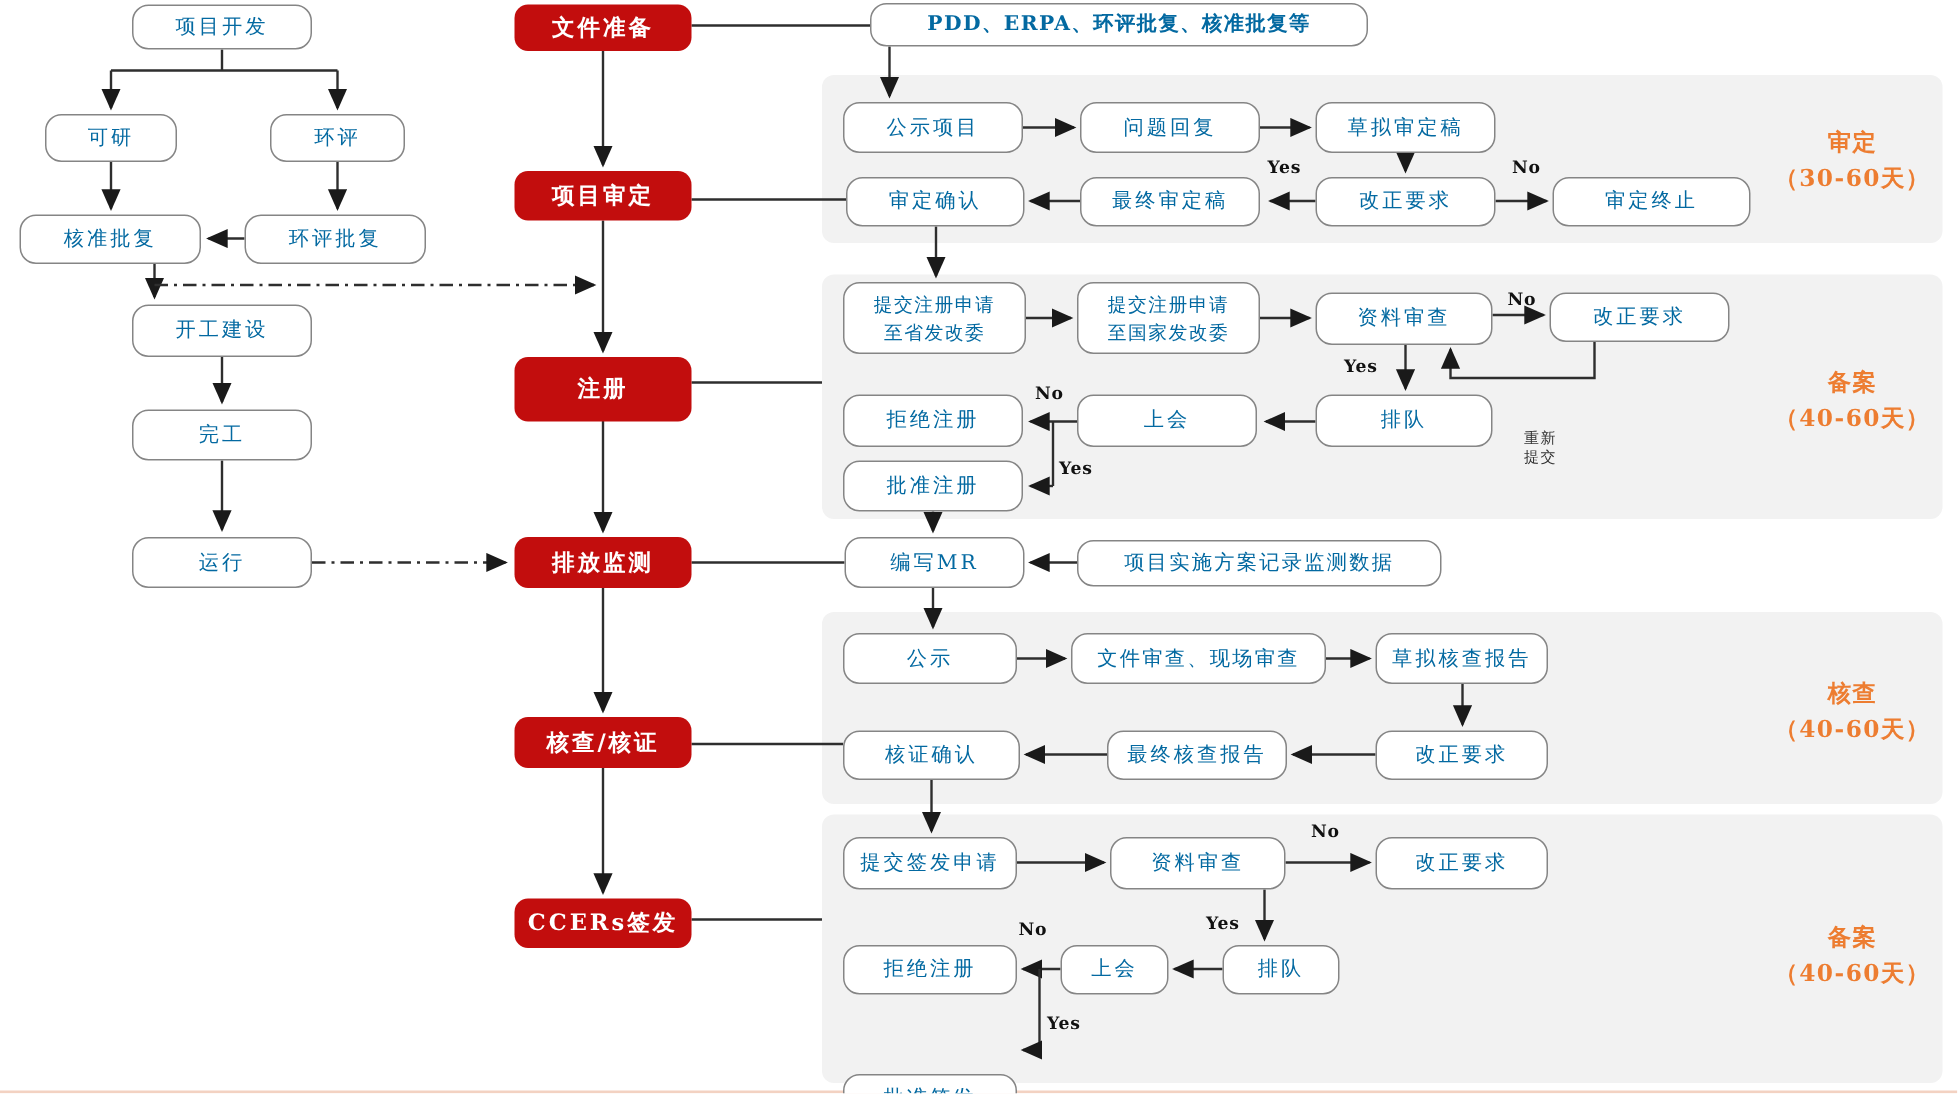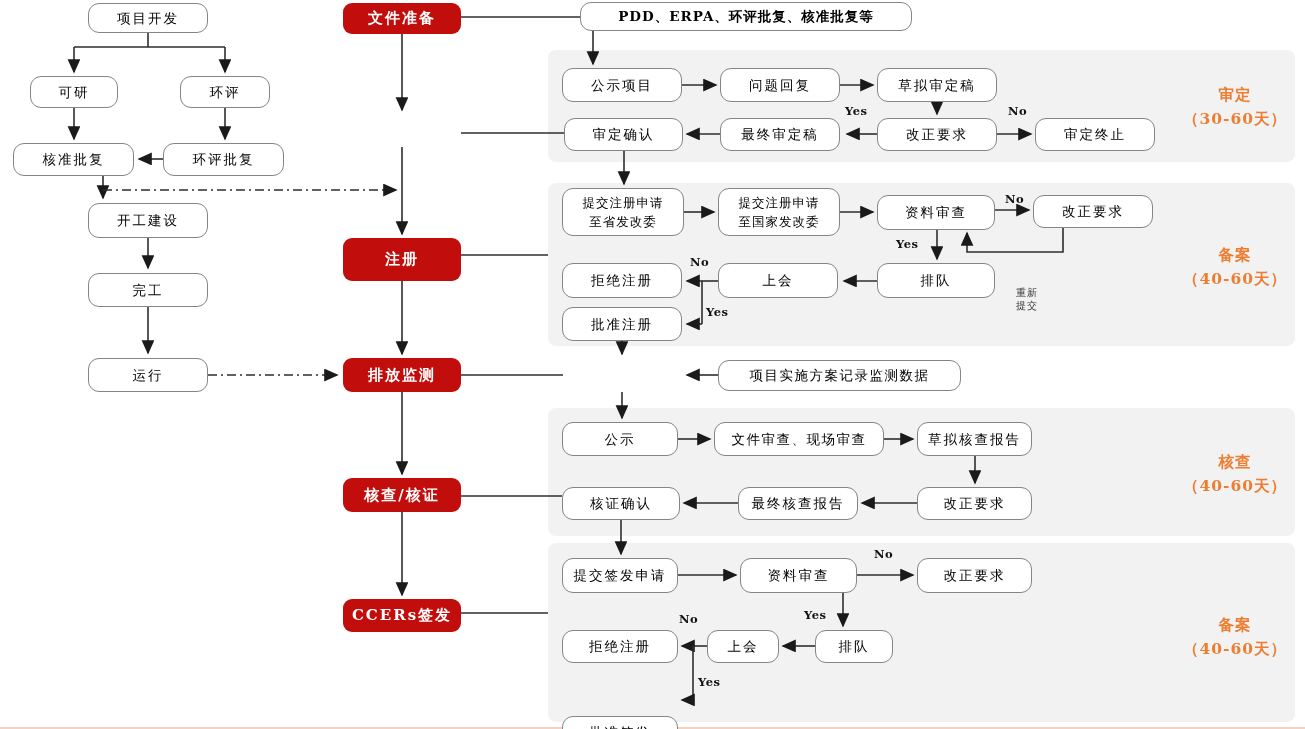--- a/index.html
+++ b/index.html
@@ -6,21 +6,21 @@
   #canvas{
     position:relative;width:1305px;height:729px;background:#ffffff;overflow:hidden;
     font-family:"DejaVu Serif","Liberation Serif",serif;
   }
   .panel{position:absolute;background:var(--panel,#f2f2f2);border-radius:8px;}
   svg.wires{position:absolute;left:0;top:0;z-index:2;}
   .node{
     position:absolute;z-index:3;box-sizing:border-box;background:#fff;
     border:1.4px solid #858585;border-radius:11px;
     display:flex;align-items:center;justify-content:center;text-align:center;
-    font-size:13.5px;color:#000000;letter-spacing:2px;line-height:1.35;
+    font-size:13.5px;color:#0369a1;letter-spacing:2px;line-height:1.35;
   }
   .node.wide{letter-spacing:1.5px;}
   .node.twoline{font-size:12.5px;letter-spacing:1px;flex-direction:column;line-height:1.55;}
   .node.docs{font-weight:bold;letter-spacing:1px;font-size:13.5px;}
   .stage{
     position:absolute;z-index:3;box-sizing:border-box;background:var(--red,#c20d0d);
     border-radius:9px;display:flex;align-items:center;justify-content:center;
     color:#fff;font-weight:bold;font-size:15px;letter-spacing:2px;text-align:center;
   }
   .tag{
@@ -137,34 +137,35 @@
   <div class="node" style="left:88px;top:3px;width:120px;height:30px;">项目开发</div>
   <div class="node" style="left:30px;top:76px;width:88px;height:32px;">可研</div>
   <div class="node" style="left:180px;top:76px;width:90px;height:32px;">环评</div>
   <div class="node" style="left:13px;top:143px;width:121px;height:33px;">核准批复</div>
   <div class="node" style="left:163px;top:143px;width:121px;height:33px;">环评批复</div>
   <div class="node" style="left:88px;top:203px;width:120px;height:35px;">开工建设</div>
   <div class="node" style="left:88px;top:273px;width:120px;height:34px;">完工</div>
   <div class="node" style="left:88px;top:358px;width:120px;height:34px;">运行</div>
 
   <div class="stage" style="left:343px;top:3px;width:118px;height:31px;">文件准备</div>
+  <div class="stage" style="left:343px;top:114px;width:118px;height:33px;">项目审定</div>
   <div class="stage" style="left:343px;top:238px;width:118px;height:43px;">注册</div>
   <div class="stage" style="left:343px;top:358px;width:118px;height:34px;">排放监测</div>
   <div class="stage" style="left:343px;top:478px;width:118px;height:34px;">核查/核证</div>
   <div class="stage" style="left:343px;top:599px;width:118px;height:33px;">CCERs签发</div>
 
   <div class="node docs" style="left:580px;top:2px;width:332px;height:29px;">PDD、ERPA、环评批复、核准批复等</div>
 
   <div class="node" style="left:562px;top:68px;width:120px;height:34px;">公示项目</div>
   <div class="node" style="left:877px;top:68px;width:120px;height:34px;">草拟审定稿</div>
   <div class="node" style="left:720px;top:68px;width:120px;height:34px;">问题回复</div>
   <div class="node" style="left:564px;top:118px;width:119px;height:33px;">审定确认</div>
   <div class="node" style="left:720px;top:118px;width:120px;height:33px;">最终审定稿</div>
   <div class="node" style="left:877px;top:118px;width:120px;height:33px;">改正要求</div>
-  <div class="node" style="left:1035px;top:118px;width:120px;height:33px;">审定终止</div>
+  <div class="node" style="left:1035px;top:118px;width:132px;height:33px;">审定终止</div>
   <div class="yn" style="left:845px;top:104px;">Yes</div>
   <div class="yn" style="left:1008px;top:104px;">No</div>
   <div class="tag" style="left:1165px;top:83px;width:140px;">
     <div>审定</div>
     <div>（30-60天）</div>
   </div>
 
   <div class="node twoline" style="left:562px;top:188px;width:122px;height:48px;">
     <span>提交注册申请</span>
     <span>至省发改委</span>
@@ -185,20 +186,21 @@
   <div class="yn" style="left:706px;top:305px;">Yes</div>
   <div class="note" style="left:1008px;top:250px;width:38px;">
     <div>重新</div>
     <div>提交</div>
   </div>
   <div class="tag" style="left:1165px;top:243px;width:140px;">
     <div>备案</div>
     <div>（40-60天）</div>
   </div>
 
+  <div class="node" style="left:563px;top:358px;width:120px;height:34px;">编写MR</div>
   <div class="node wide" style="left:718px;top:360px;width:243px;height:31px;">项目实施方案记录监测数据</div>
 
   <div class="node" style="left:562px;top:422px;width:116px;height:34px;">公示</div>
   <div class="node wide" style="left:714px;top:422px;width:170px;height:34px;">文件审查、现场审查</div>
   <div class="node" style="left:917px;top:422px;width:115px;height:34px;">草拟核查报告</div>
   <div class="node" style="left:562px;top:487px;width:118px;height:33px;">核证确认</div>
   <div class="node" style="left:738px;top:487px;width:120px;height:33px;">最终核查报告</div>
   <div class="node" style="left:917px;top:487px;width:115px;height:33px;">改正要求</div>
   <div class="tag" style="left:1165px;top:450px;width:140px;">
     <div>核查</div>

